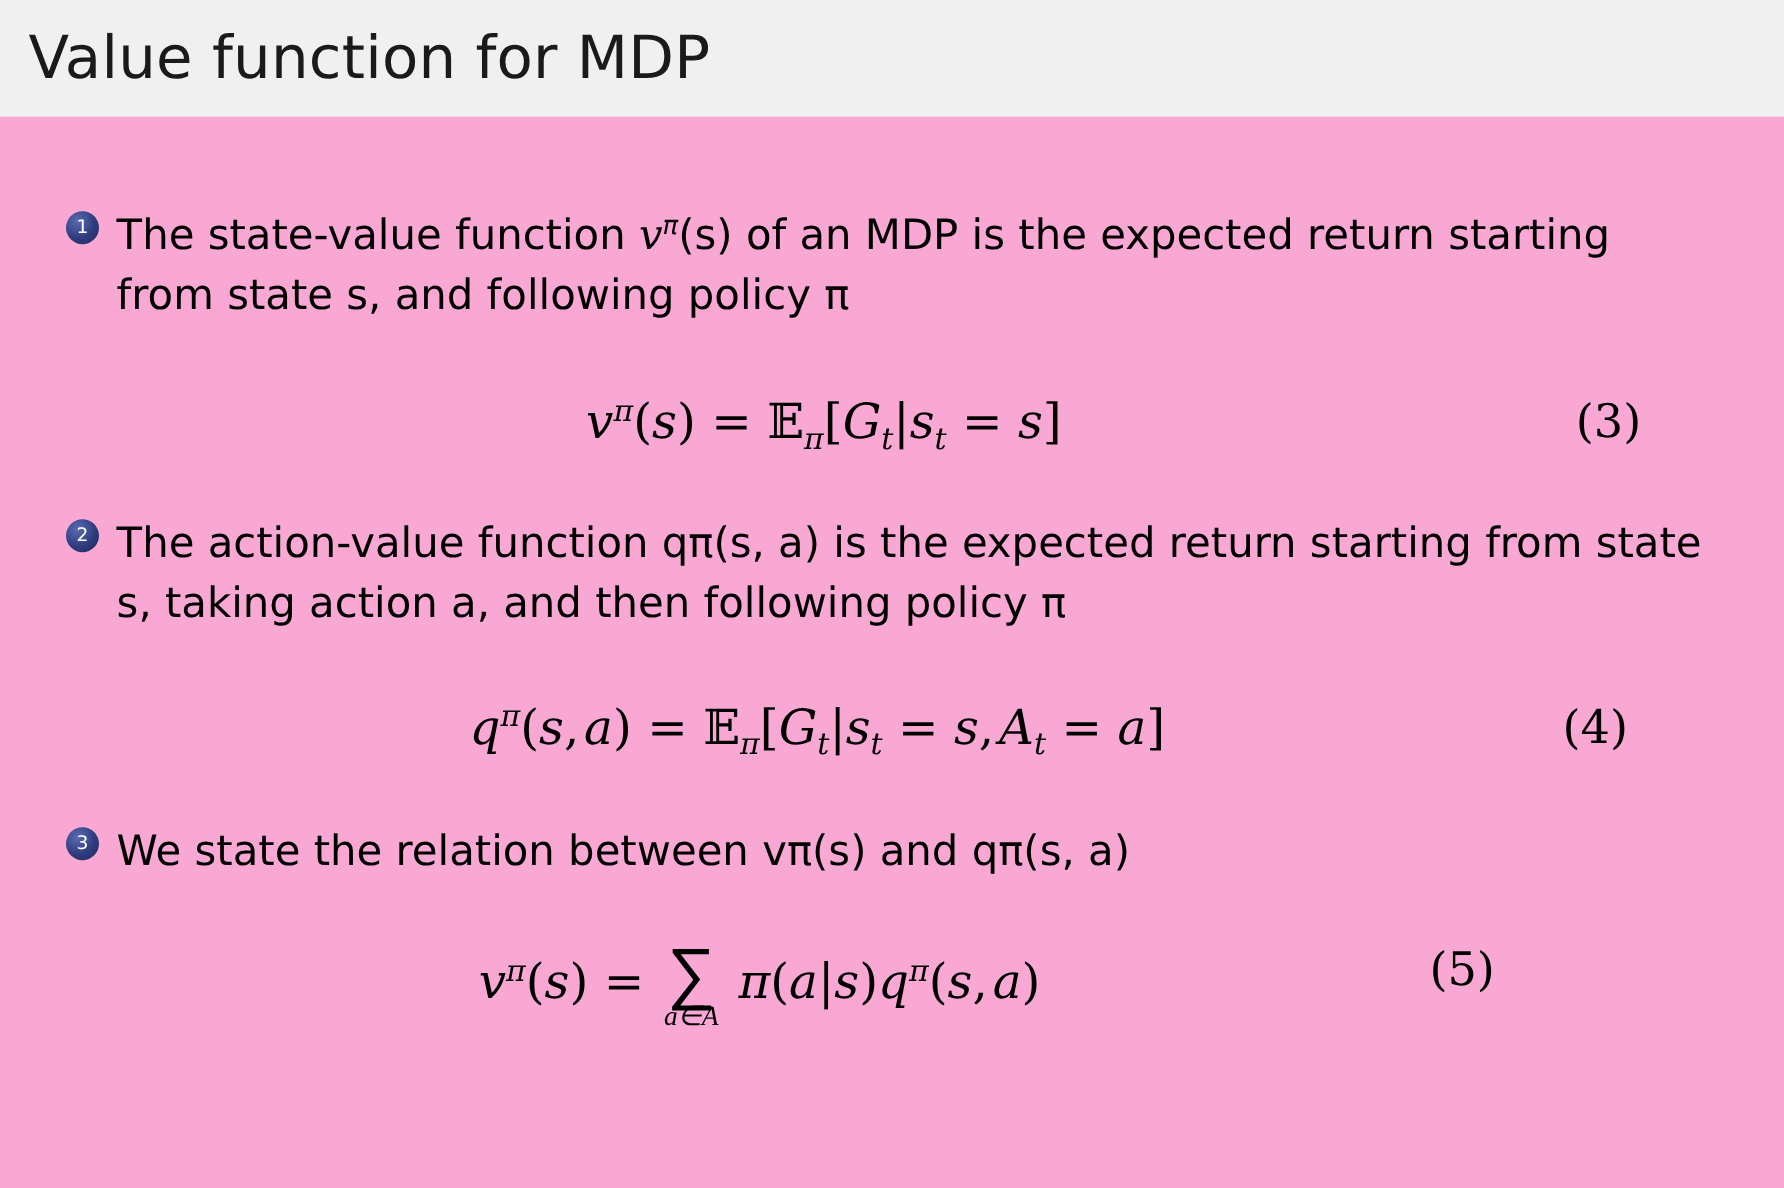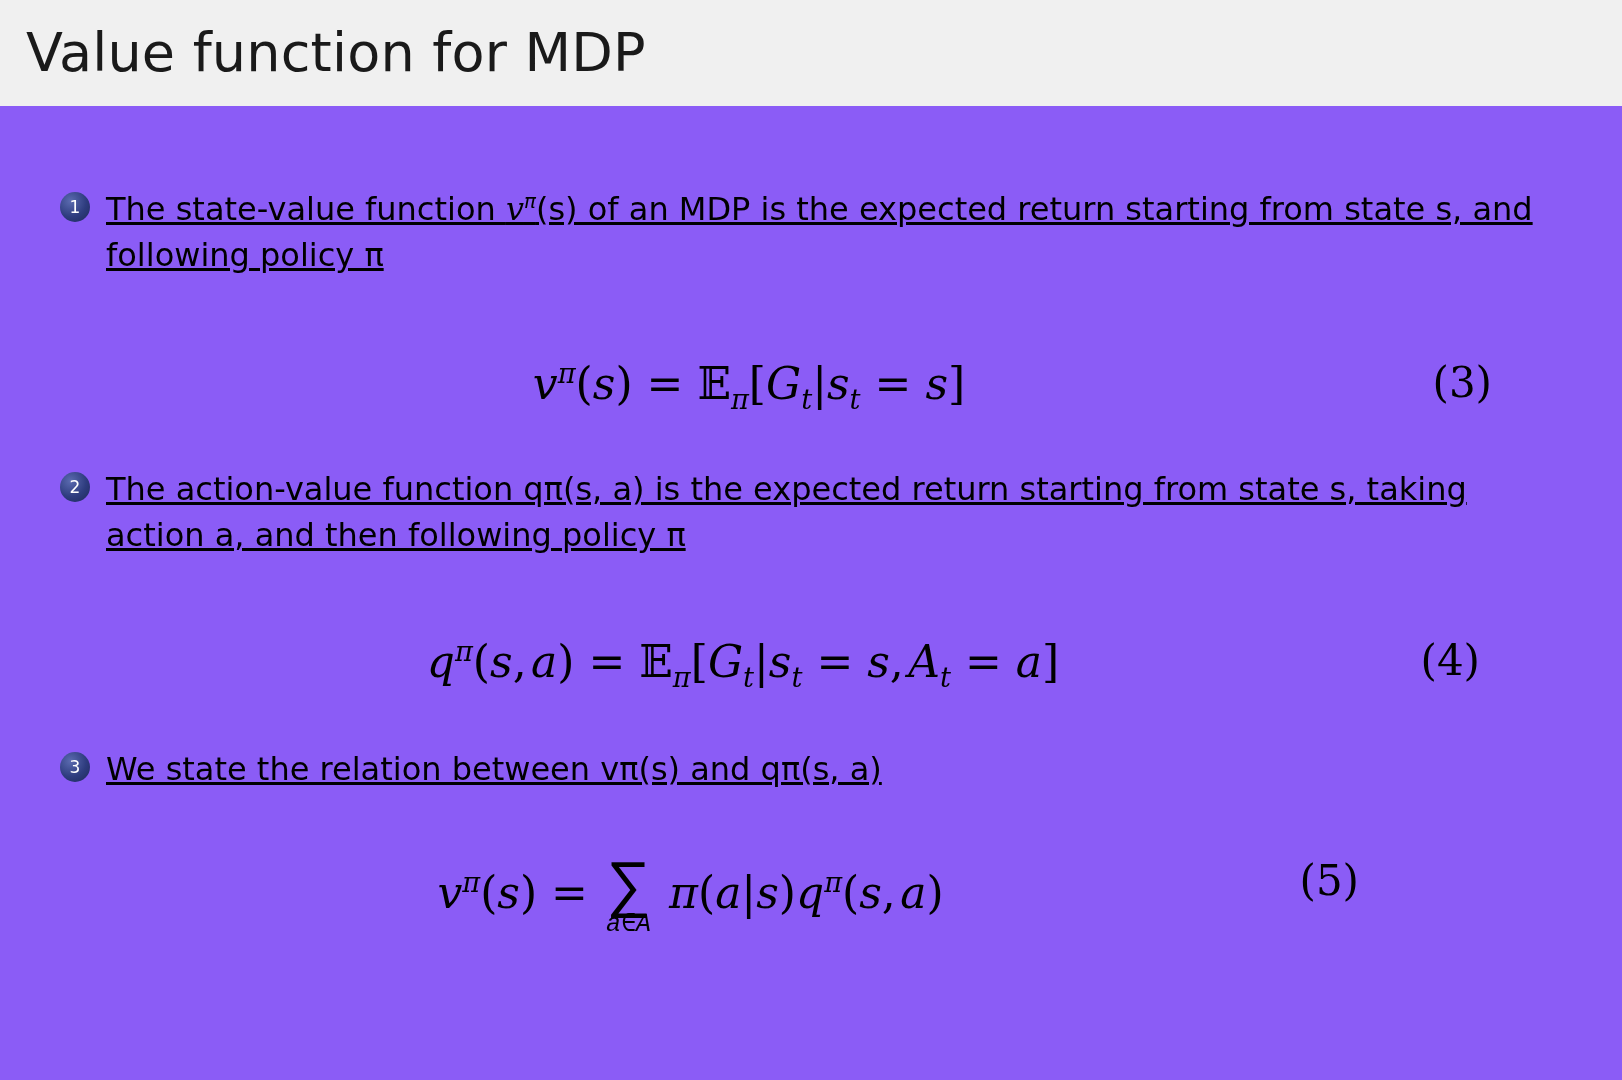--- a/index.html
+++ b/index.html
@@ -11,21 +11,21 @@
     width: 1622px;
     height: 1080px;
     font-family: "DejaVu Sans", sans-serif;
     color: #000000;
     overflow: hidden;
   }
   .slide {
     position: relative;
     width: 1622px;
     height: 1080px;
-    background: #8b5cf6;
+    background: #f9a8d4;
   }
   .title-bar {
     position: absolute;
     left: 0;
     top: 0;
     width: 1622px;
     height: 106px;
     background: #f0f0f0;
     display: flex;
     align-items: center;
@@ -57,25 +57,24 @@
     height: 30px;
     border-radius: 50%;
     background: radial-gradient(circle at 35% 30%, #5b6bb0 0%, #2e3c7e 55%, #1d2857 100%);
     color: #ffffff;
     font-size: 17px;
     line-height: 30px;
     text-align: center;
     font-family: "DejaVu Sans", sans-serif;
   }
   .bullet-text {
-    font-size: 32px;
+    font-size: 38px;
     line-height: 1.45;
     color: #000000;
     padding-left: 46px;
-    text-decoration: underline;
   }
   .eq-row {
     position: relative;
     width: 100%;
     text-align: center;
   }
   .eq {
     display: inline-block;
     font-size: 44px;
     font-family: "DejaVu Serif", serif;
@@ -116,21 +115,21 @@
   .sum-sign {
     display: block;
     font-size: 62px;
     line-height: 0.84;
     font-family: "DejaVu Sans", sans-serif;
     font-weight: 300;
   }
   .sum-under {
     display: block;
     font-size: 25px;
-    font-family: Liberation Mono, monospace;
+    font-family: Liberation Serif, serif;
     font-style: italic;
     line-height: 1.1;
     margin-top: 1px;
   }
   .b1 { position: absolute; left: 60px; top: 80px; width: 1480px; }
   .e1 { position: absolute; left: 0px; top: 252px; width: 1498px; }
   .b2 { position: absolute; left: 60px; top: 360px; width: 1500px; }
   .e2 { position: absolute; left: 0px; top: 530px; width: 1486px; }
   .b3 { position: absolute; left: 60px; top: 640px; width: 1480px; }
   .e3 { position: absolute; left: 16px; top: 750px; width: 1349px; }

